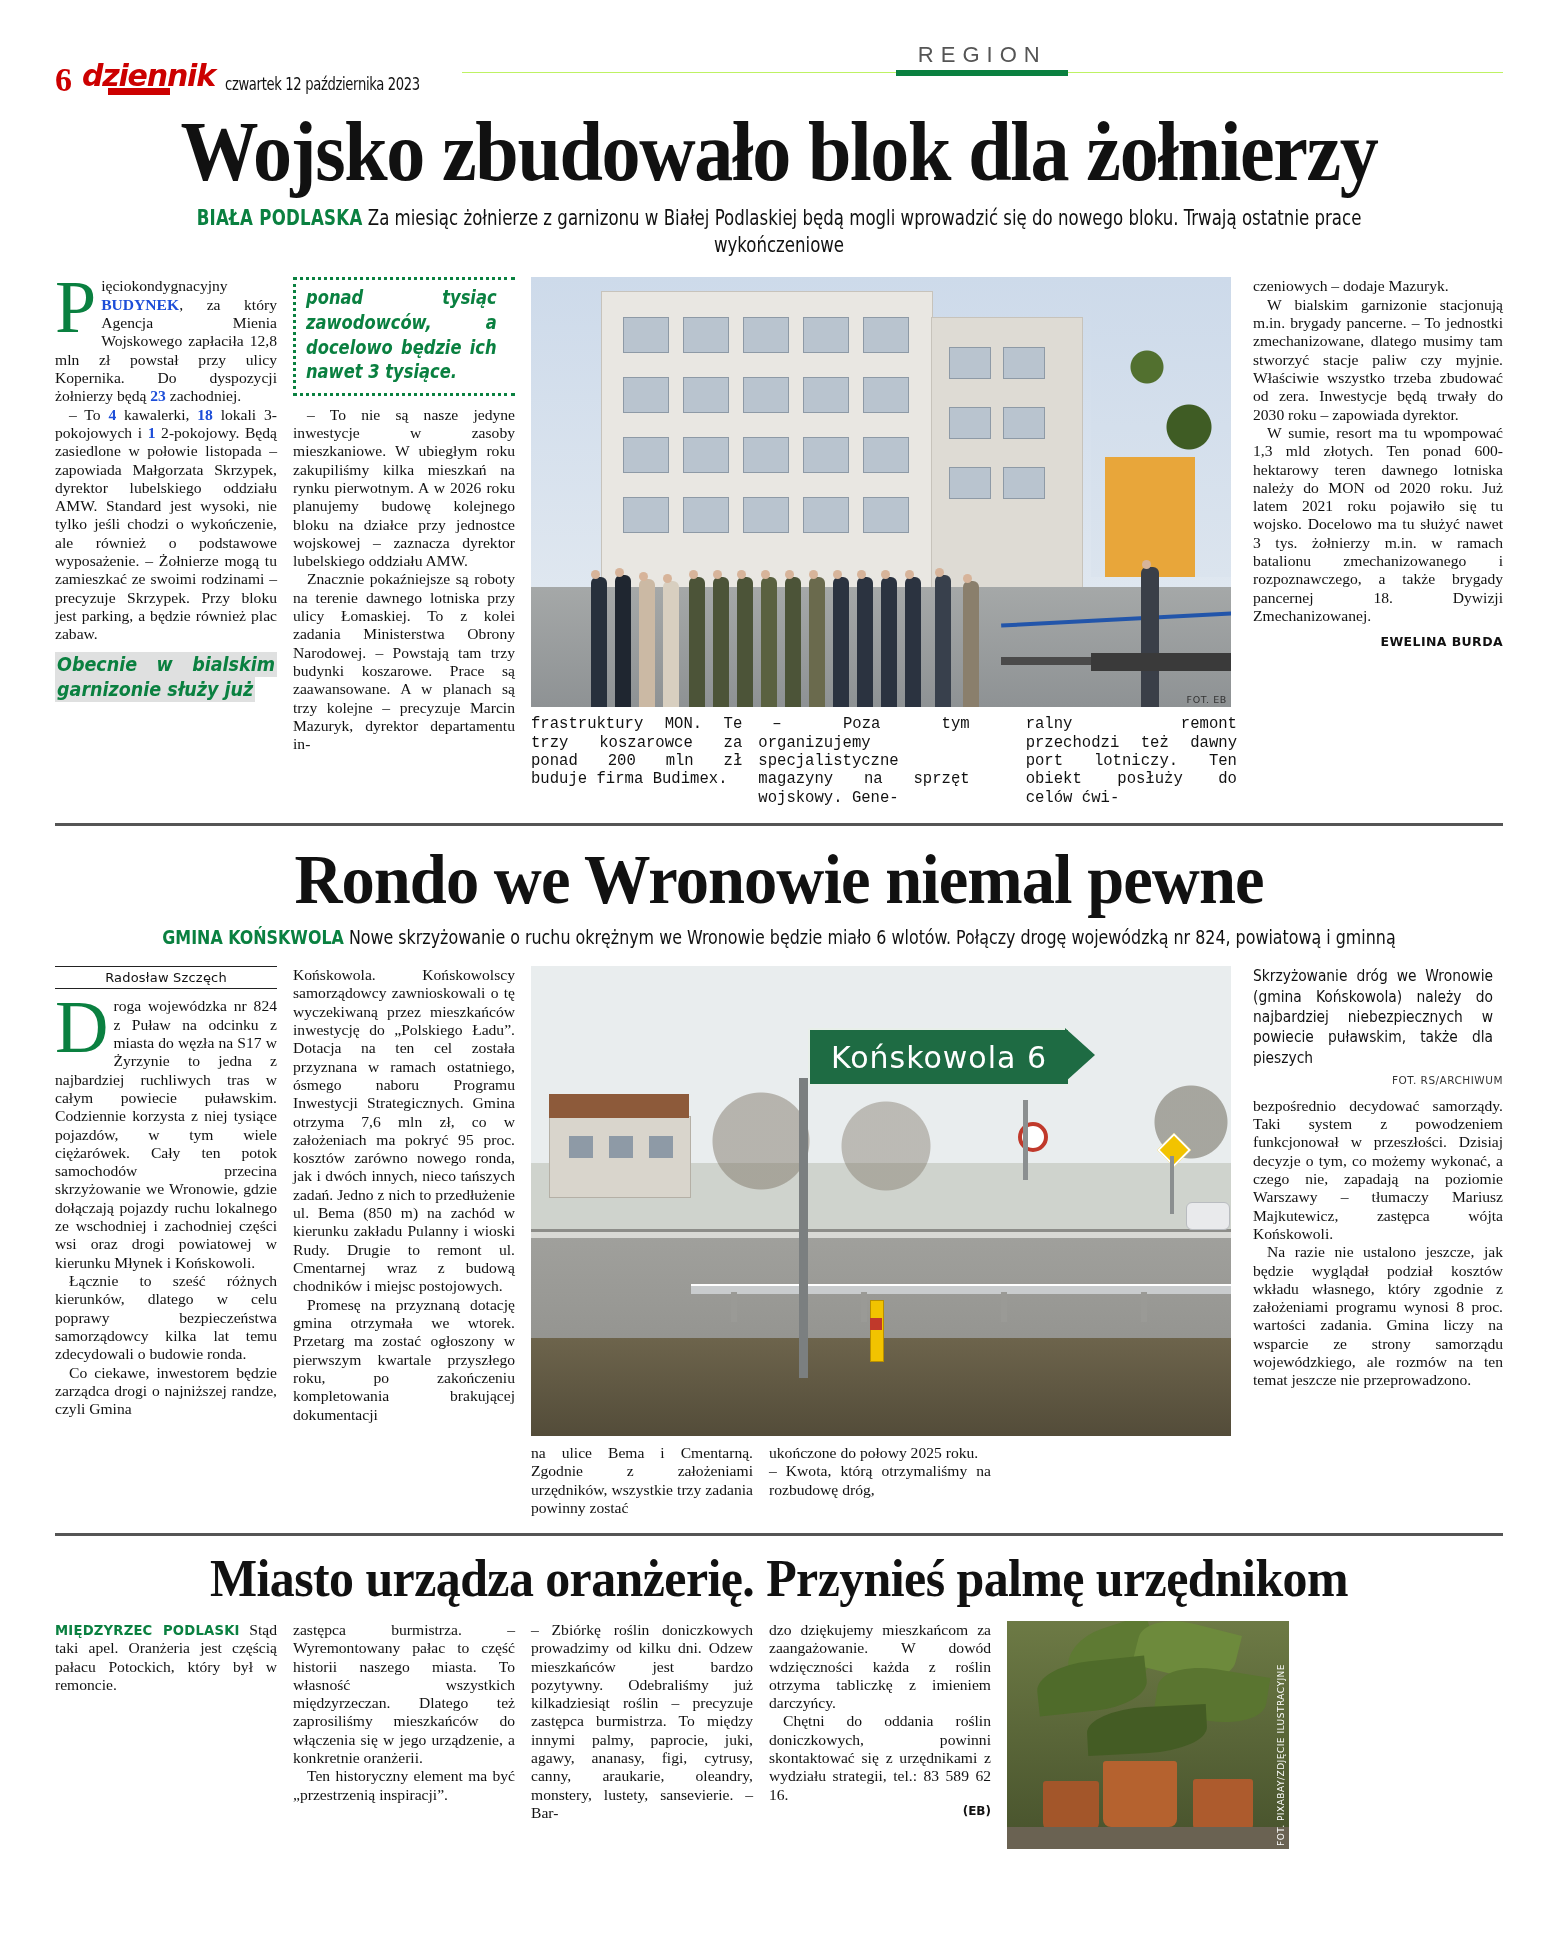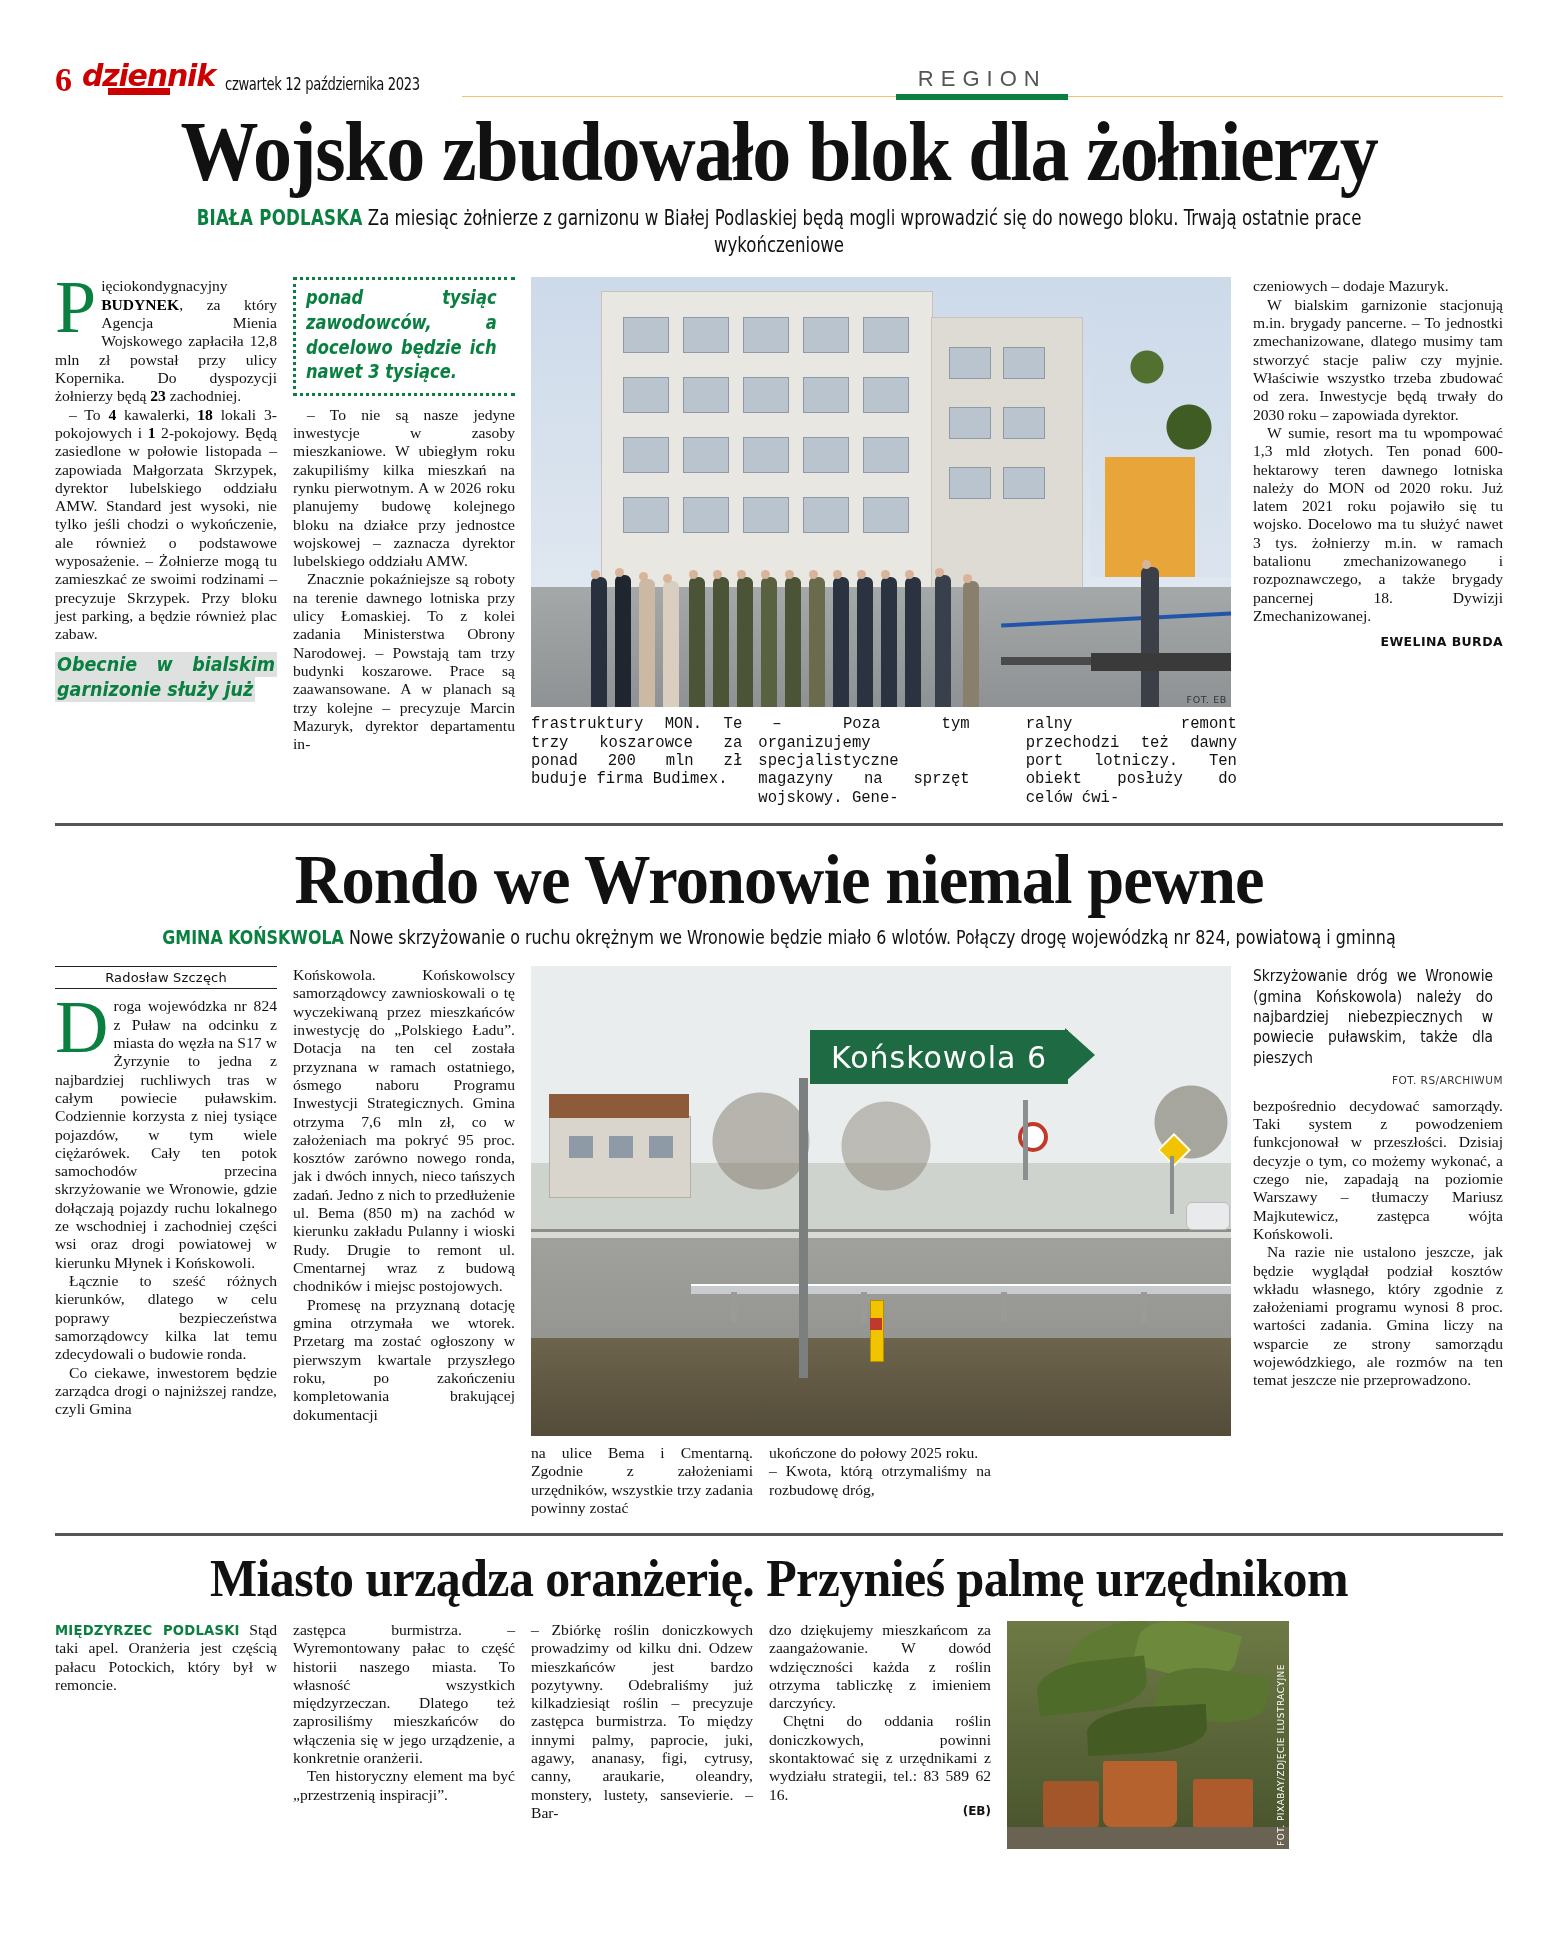--- a/index.html
+++ b/index.html
@@ -7,39 +7,39 @@
   .page{width:1558px;height:1947px;position:relative;padding:0;box-sizing:border-box;}
   .inner{position:absolute;left:55px;top:55px;width:1448px;}
 
   
   .masthead{display:flex;align-items:flex-end;gap:10px;height:42px;position:relative;}
   .folio{font-family:"Liberation Serif",serif;font-size:34px;font-weight:700;color:#cc0000;line-height:1;}
   .logo-wrap{position:relative;top:-2px;}
   .logo{font-family:"DejaVu Sans",sans-serif;font-size:30px;font-weight:700;color:#cc0000;letter-spacing:-1.2px;line-height:1;font-style:italic;}
   .logo-bar{width:62px;height:7px;background:#cc0000;margin-left:26px;margin-top:-3px;}
   .md-date{font-family:"DejaVu Sans Condensed","DejaVu Sans",sans-serif;font-size:17px;color:#111;letter-spacing:-.4px;padding-bottom:3px;transform:scaleX(.86);transform-origin:left bottom;}
-  .md-rule{flex:1;height:1px;background:#fdba74;margin-bottom:0;position:relative;}
+  .md-rule{flex:1;height:1px;background:#bef264;margin-bottom:24px;position:relative;}
   .section-word{position:absolute;left:50%;transform:translateX(-50%);top:-30px;font-family:"Liberation Sans",sans-serif;font-size:22px;letter-spacing:7px;color:#555;}
   .section-underline{position:absolute;left:50%;transform:translateX(-50%);bottom:-3px;width:172px;height:6px;background:#0a8040;}
 
   
   .hl1{font-family:"Liberation Serif",serif;font-weight:700;font-size:84px;line-height:.98;letter-spacing:-1.5px;text-align:center;margin:14px 0 12px;transform:scaleX(.93);transform-origin:center;}
   .lead{font-family:"DejaVu Sans Condensed","DejaVu Sans",sans-serif;font-size:20.5px;line-height:1.32;text-align:center;margin:0 34px 18px;transform:scaleX(.9);transform-origin:center top;}
   .lead b{color:#0a8040;font-weight:700;letter-spacing:.3px;}
 
   .cols{display:flex;gap:16px;}
   .col{font-size:15.6px;line-height:1.175;text-align:justify;hyphens:auto;}
   .c1{width:222px;}
   .c2{width:222px;}
   .c3{width:222px;}
   .c4{width:222px;}
   .c5{width:250px;}
   .col p{margin:0;text-indent:14px;}
   .col p.noind{text-indent:0;}
-  .green{color:#000000;font-weight:700;}
+  .green{color:#1d4ed8;font-weight:700;}
   .dropcap{float:left;font-family:"Liberation Serif",serif;font-size:74px;line-height:.78;color:#0a8040;font-weight:400;padding:2px 5px 0 0;}
 
   .pullbox{border:3px dotted #0a8040;border-left:3px dotted #0a8040;border-top:3px dotted #0a8040;border-bottom:3px dotted #0a8040;border-right:none;
     padding:6px 4px 8px 10px;margin-bottom:10px;}
   .pulltext{font-family:"DejaVu Sans Condensed","DejaVu Sans",sans-serif;font-style:italic;font-weight:700;color:#0a8040;font-size:19.5px;line-height:1.26;transform:scaleX(.93);transform-origin:left top;}
   .pullgreen-bot{font-family:"DejaVu Sans Condensed","DejaVu Sans",sans-serif;font-style:italic;font-weight:700;color:#0a8040;font-size:19.5px;line-height:1.3;background:#dfe0e0;display:inline;box-decoration-break:clone;-webkit-box-decoration-break:clone;padding:1px 2px;}
 
   .photo1{width:700px;height:430px;position:relative;overflow:hidden;background:#b9c6d2;}
   .credit{position:absolute;right:3px;bottom:3px;font-family:"DejaVu Sans",sans-serif;font-size:9px;color:#fff;letter-spacing:.5px;writing-mode:vertical-rl;text-orientation:mixed;transform:rotate(180deg);}
   .credit-h{position:absolute;right:4px;bottom:2px;font-family:"DejaVu Sans",sans-serif;font-size:9.5px;color:#333;letter-spacing:.6px;}

